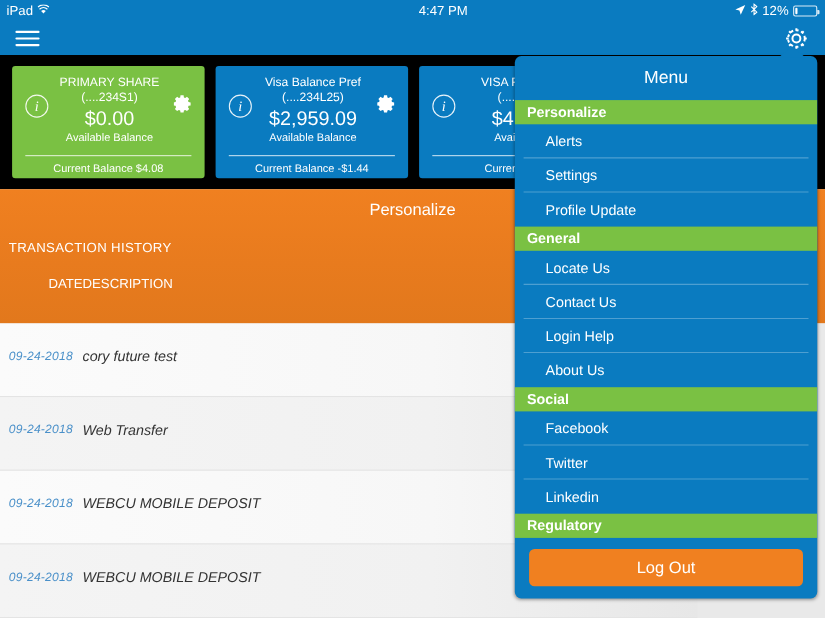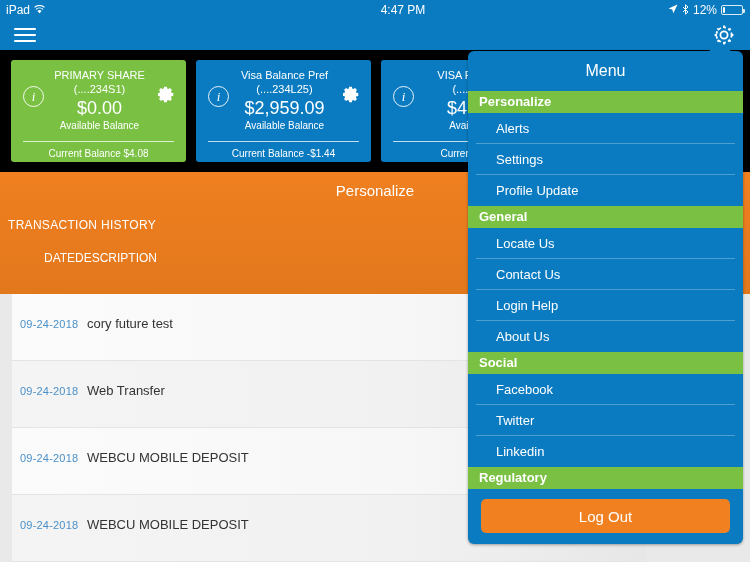--- a/index.html
+++ b/index.html
@@ -110,21 +110,21 @@
   }
   .tx-title {
     position: absolute; top: 10px; left: 0; width: 750px;
     text-align: center; font-size: 15px;
   }
   .tx-subtitle { position: absolute; top: 46px; left: 8px; font-size: 12px; letter-spacing: .3px; }
   .tx-colhead { position: absolute; top: 79px; left: 8px; font-size: 12px; margin-left: 36px; }
   .tx-colhead2 { position: absolute; top: 79px; left: 75px; font-size: 12px; }
 
   
-  .txlist { position: absolute; top: 294px; left: 12px; width: 634px; height: 268px; }
+  .txlist { position: absolute; top: 294px; left: 0; width: 634px; height: 268px; font-style: italic; }
   .txrow {
     position: relative; height: 67px;
     border-bottom: 1px solid #e4e4e4;
   }
   .txrow.odd  { background: linear-gradient(to right, #fbfbfb 0%, #f7f7f7 62%, #ededed 100%); }
   .txrow.even { background: linear-gradient(to right, #f4f4f4 0%, #f1f1f1 62%, #e7e7e7 100%); }
   .tx-date { position: absolute; left: 8px; top: 24px; font-size: 11px; color: #4a90c9; letter-spacing: .2px; }
   .tx-desc { position: absolute; left: 75px; top: 22px; font-size: 13px; color: #333333; }
 
   

